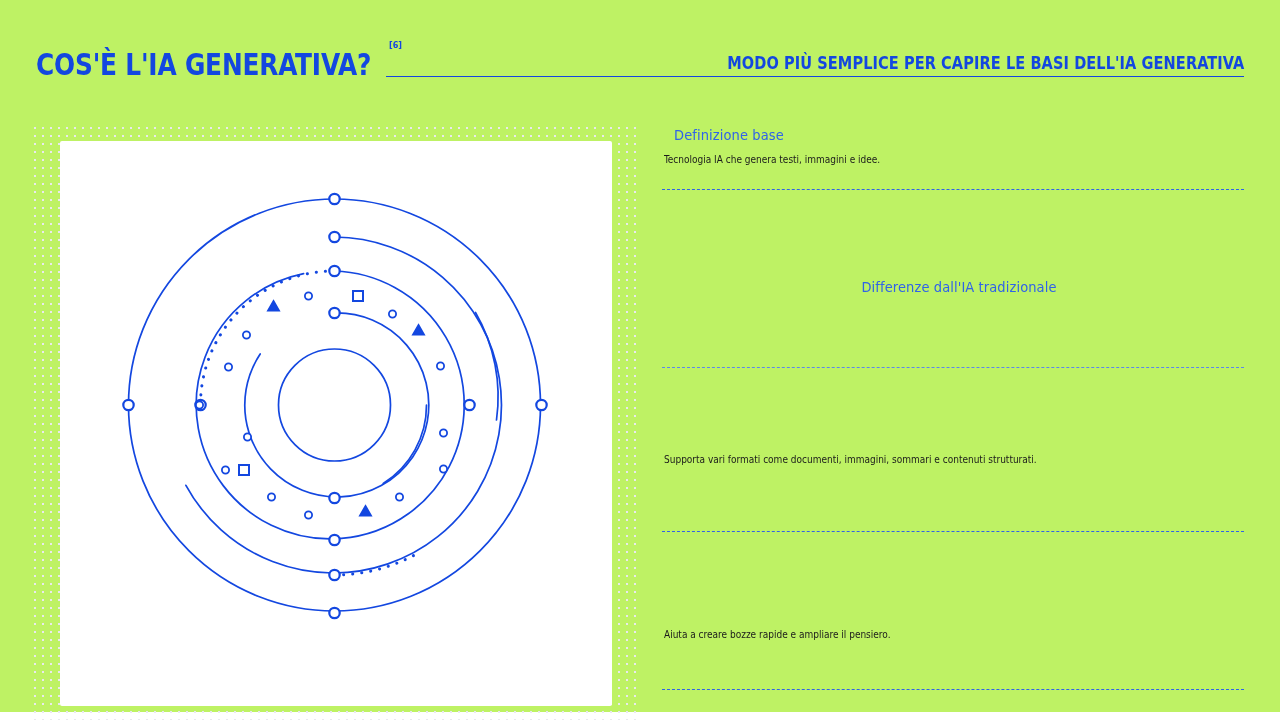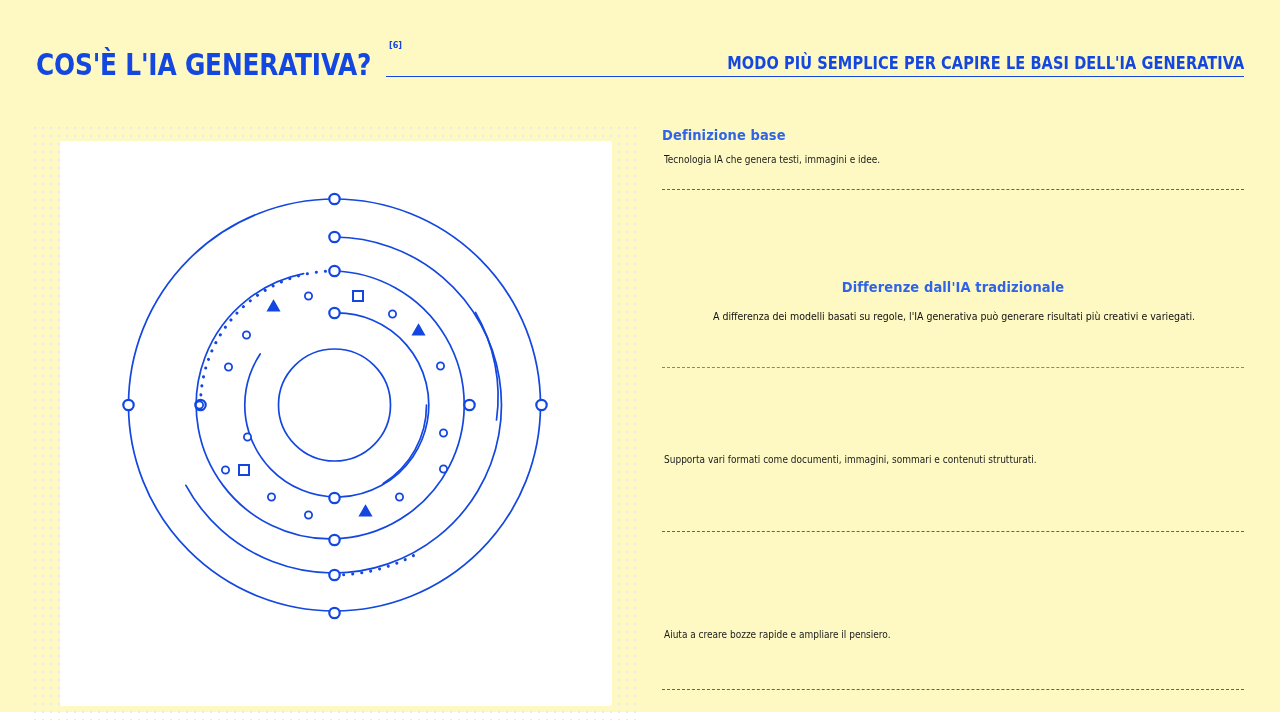--- a/index.html
+++ b/index.html
@@ -10,21 +10,21 @@
     width: 1280px;
     height: 720px;
     overflow: hidden;
     background: #ffffff;
     font-family: "DejaVu Sans Condensed", "Liberation Sans", sans-serif;
   }
   .slide {
     position: relative;
     width: 1280px;
     height: 712px;
-    background: #fef9c3;
+    background: #bef264;
   }
 
   
   .header {
     position: absolute;
     top: 0; left: 0;
     width: 1280px;
     height: 100px;
   }
   .title-main {
@@ -107,25 +107,26 @@
     width: 582px;
     height: 580px;
   }
   .section {
     position: absolute;
     left: 0;
     width: 582px;
   }
   .section-title {
     font-size: 14.5px;
-    font-weight: 700;
+    font-weight: 400;
     color: #2f63e8;
     letter-spacing: 0.1px;
     line-height: 1.2;
     white-space: nowrap;
+    margin-left: 12px;
   }
   .section-body {
     margin-top: 9px;
     font-size: 10px;
     font-weight: 400;
     color: #1b1b1b;
     line-height: 1.35;
     letter-spacing: 0px;
     padding-left: 2px;
     white-space: nowrap;
@@ -236,21 +237,20 @@
   <div class="content">
 
     <div class="section" style="top:0px;">
       <div class="section-title">Definizione base</div>
       <div class="section-body">Tecnologia IA che genera testi, immagini e idee.</div>
     </div>
     <div class="divider" style="top:62px;"></div>
 
     <div class="section" style="top:152px;text-align:center;">
       <div class="section-title">Differenze dall'IA tradizionale</div>
-      <div class="section-body small">A differenza dei modelli basati su regole, l'IA generativa può generare risultati più creativi e variegati.</div>
     </div>
     <div class="divider pale" style="top:240px;"></div>
 
     <div class="section" style="top:317px;">
       <div class="section-body">Supporta vari formati come documenti, immagini, sommari e contenuti strutturati.</div>
     </div>
     <div class="divider" style="top:404px;"></div>
 
     <div class="section" style="top:492px;">
       <div class="section-body">Aiuta a creare bozze rapide e ampliare il pensiero.</div>

